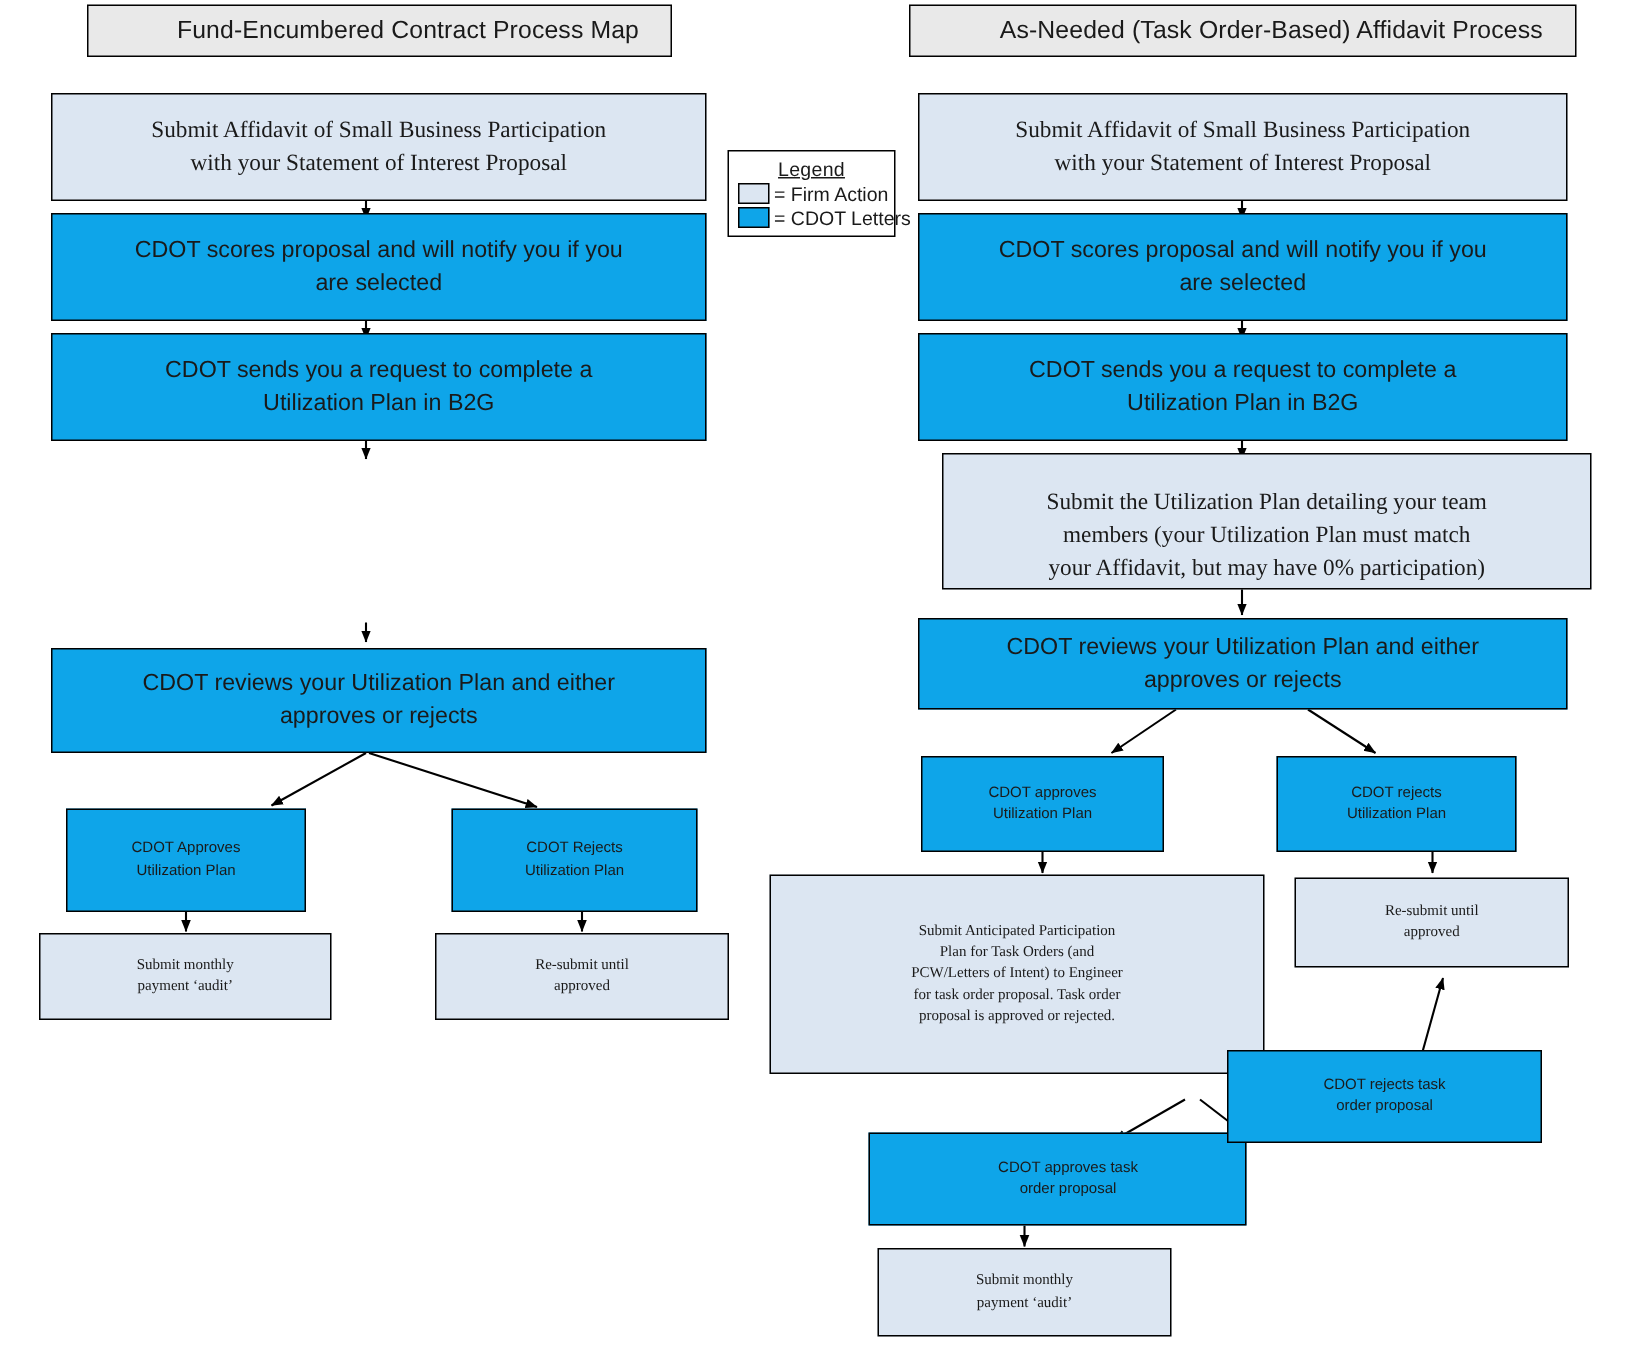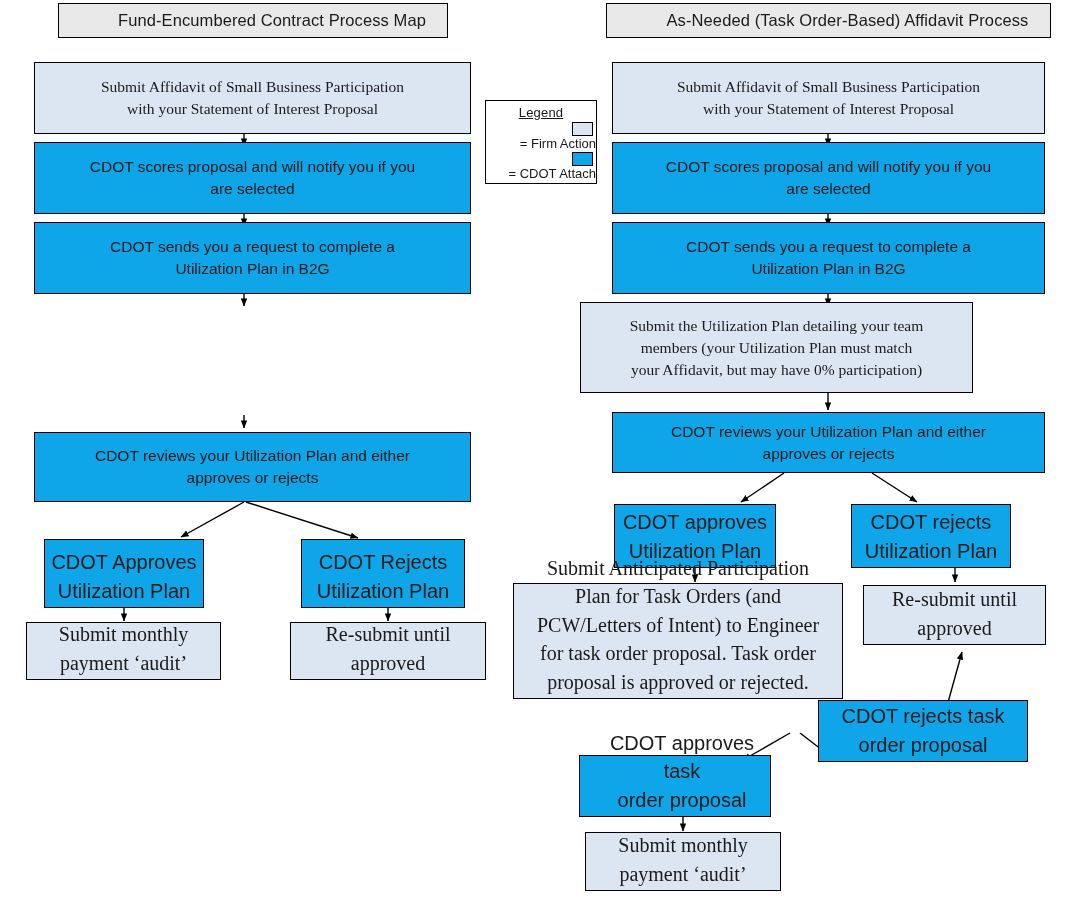--- a/index.html
+++ b/index.html
@@ -46,45 +46,44 @@
   }
   .firm  { background: #dce6f2; font-family: Liberation Serif, serif; }
   .cdot  { background: #0ea5e9; }
   .title-box {
     background: #e9e9e9;
     font-size: 16.5px;
     letter-spacing: .1px;
     padding-left: 44px;
   }
   .proc { font-size: 15.5px; }
-  .small-proc { font-size: 20px; align-items: flex-end; }
+  .small-proc { font-size: 10px; }
 
   
   #legend {
     position: absolute;
     box-sizing: border-box;
     border: 1px solid #000000;
     background: #ffffff;
     left: 485px; top: 100px;
-    width: 112px; height: 84px;
+    width: 112px; height: 58px;
     font-size: 12.5px;
     padding: 4px 0 0 0;
   }
   #legend .legend-title {
     text-align: center;
     text-decoration: underline;
     font-size: 13px;
     margin-bottom: 2px;
     letter-spacing: .2px;
   }
   #legend .legend-row {
     display: flex;
-    align-items: flex-end;
+    align-items: flex-start;
     margin: 1px 0 1px 6px;
-    flex-direction: column;
   }
   #legend .swatch {
     width: 21px; height: 14px;
     border: 1px solid #000000;
     box-sizing: border-box;
     margin-right: 3px;
     flex: 0 0 auto;
   }
   #legend .legend-label { white-space: nowrap; font-size: 13px; }
 </style>
@@ -171,21 +170,21 @@
   </div>
 
   <div id="legend">
     <div class="legend-title">Legend</div>
     <div class="legend-row">
       <span class="swatch firm"></span>
       <span class="legend-label">= Firm Action</span>
     </div>
     <div class="legend-row">
       <span class="swatch cdot"></span>
-      <span class="legend-label">= CDOT Attach</span>
+      <span class="legend-label">= CDOT Letters</span>
     </div>
   </div>
 
   <div class="node title-box" style="left:606px;top:3px;width:445px;height:35px;">
     <span class="txt">As-Needed (Task Order-Based) Affidavit Process</span>
   </div>
 
   <div class="node firm proc" style="left:612px;top:62px;width:433px;height:72px;">
     <span class="txt">Submit Affidavit of Small Business Participation
 with your Statement of Interest Proposal</span>
@@ -194,55 +193,55 @@
   <div class="node cdot proc" style="left:612px;top:142px;width:433px;height:72px;">
     <span class="txt">CDOT scores proposal and will notify you if you
 are selected</span>
   </div>
 
   <div class="node cdot proc" style="left:612px;top:222px;width:433px;height:72px;">
     <span class="txt">CDOT sends you a request to complete a
 Utilization Plan in B2G</span>
   </div>
 
-  <div class="node firm proc" style="left:580px;top:302px;width:393px;height:91px;">
+  <div class="node firm proc" style="left:628px;top:302px;width:433px;height:91px;align-items:flex-end;">
     <span class="txt">Submit the Utilization Plan detailing your team
 members (your Utilization Plan must match
 your Affidavit, but may have 0% participation)</span>
   </div>
 
   <div class="node cdot proc" style="left:612px;top:412px;width:433px;height:61px;">
     <span class="txt">CDOT reviews your Utilization Plan and either
 approves or rejects</span>
   </div>
 
   <div class="node cdot small-proc" style="left:614px;top:504px;width:162px;height:64px;">
     <span class="txt">CDOT approves
 Utilization Plan</span>
   </div>
 
   <div class="node cdot small-proc" style="left:851px;top:504px;width:160px;height:64px;">
     <span class="txt">CDOT rejects
 Utilization Plan</span>
   </div>
 
-  <div class="node firm small-proc" style="left:513px;top:583px;width:330px;height:116px;">
+  <div class="node firm small-proc" style="left:513px;top:583px;width:330px;height:133px;">
     <span class="txt">Submit Anticipated Participation
 Plan for Task Orders (and
 PCW/Letters of Intent) to Engineer
 for task order proposal. Task order
 proposal is approved or rejected.</span>
   </div>
 
   <div class="node firm small-proc" style="left:863px;top:585px;width:183px;height:60px;">
     <span class="txt">Re-submit until
 approved</span>
   </div>
 
-  <div class="node cdot small-proc" style="left:579px;top:755px;width:192px;height:62px;padding-left:20px;">
+  <div class="node cdot small-proc" style="left:579px;top:755px;width:252px;height:62px;padding-left:20px;">
     <span class="txt">CDOT approves task
 order proposal</span>
   </div>
 
   <div class="node cdot small-proc" style="left:818px;top:700px;width:210px;height:62px;">
     <span class="txt">CDOT rejects task
 order proposal</span>
   </div>
 
   <div class="node firm small-proc" style="left:585px;top:832px;width:196px;height:59px;">

